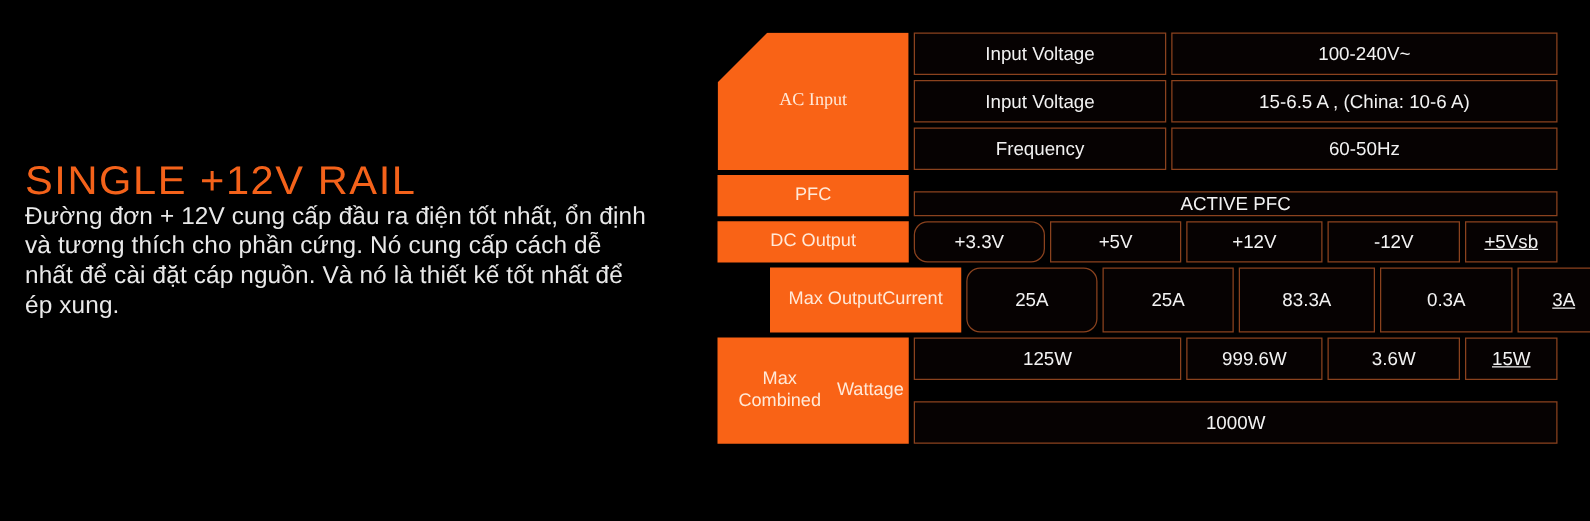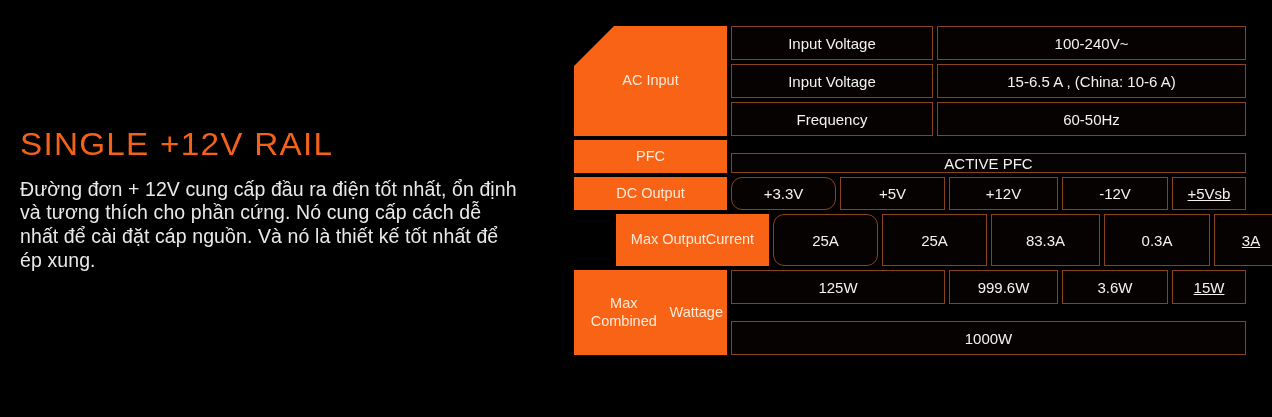--- a/index.html
+++ b/index.html
@@ -30,21 +30,21 @@
     font-weight: 400;
     letter-spacing: 1.2px;
     color: #F4621A;
     line-height: 1.05;
     transform: scaleX(1.04);
     transform-origin: left center;
     white-space: nowrap;
   }
 
   .body-copy {
-    margin-top: 16px;
+    margin-top: 0;
     font-size: 19.5px;
     line-height: 1.22;
     color: #E9E9E9;
     letter-spacing: 0.1px;
     width: 500px;
   }
 
   
   .spec-table {
     position: absolute;
@@ -70,20 +70,21 @@
     line-height: 1.22;
     display: flex;
     align-items: center;
     justify-content: center;
     text-align: center;
     padding: 2px 4px;
   }
 
   .label-cell.chamfer {
     clip-path: polygon(40px 0, 100% 0, 100% 100%, 0 100%, 0 40px);
+    font-family: Liberation Serif, serif;
   }
 
   
   .cell {
     border: 1px solid #8A421E;
     background: #060202;
     color: #F2F2F2;
     font-size: 15px;
     display: flex;
     align-items: center;

